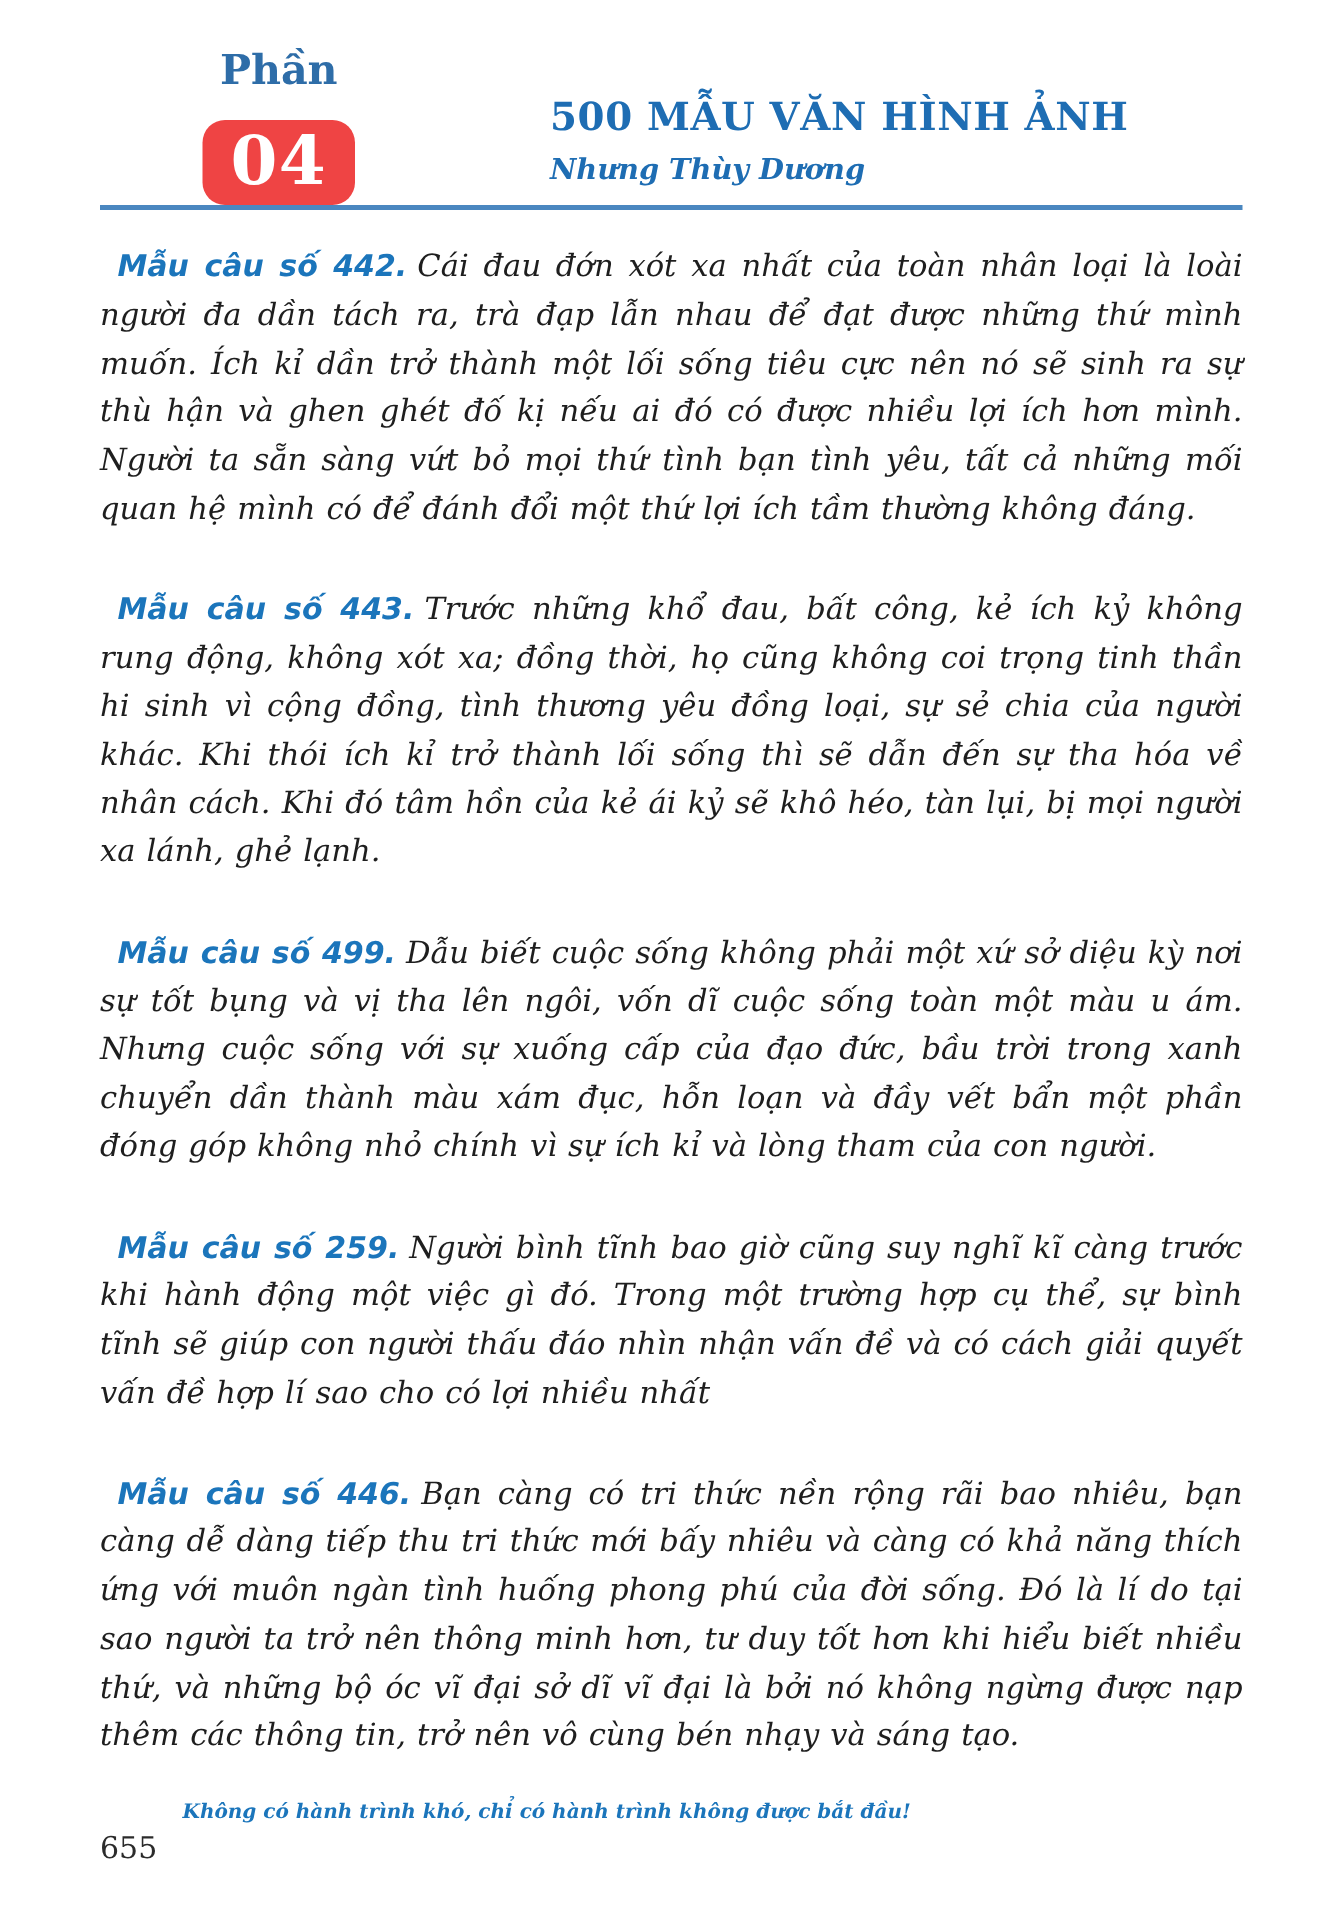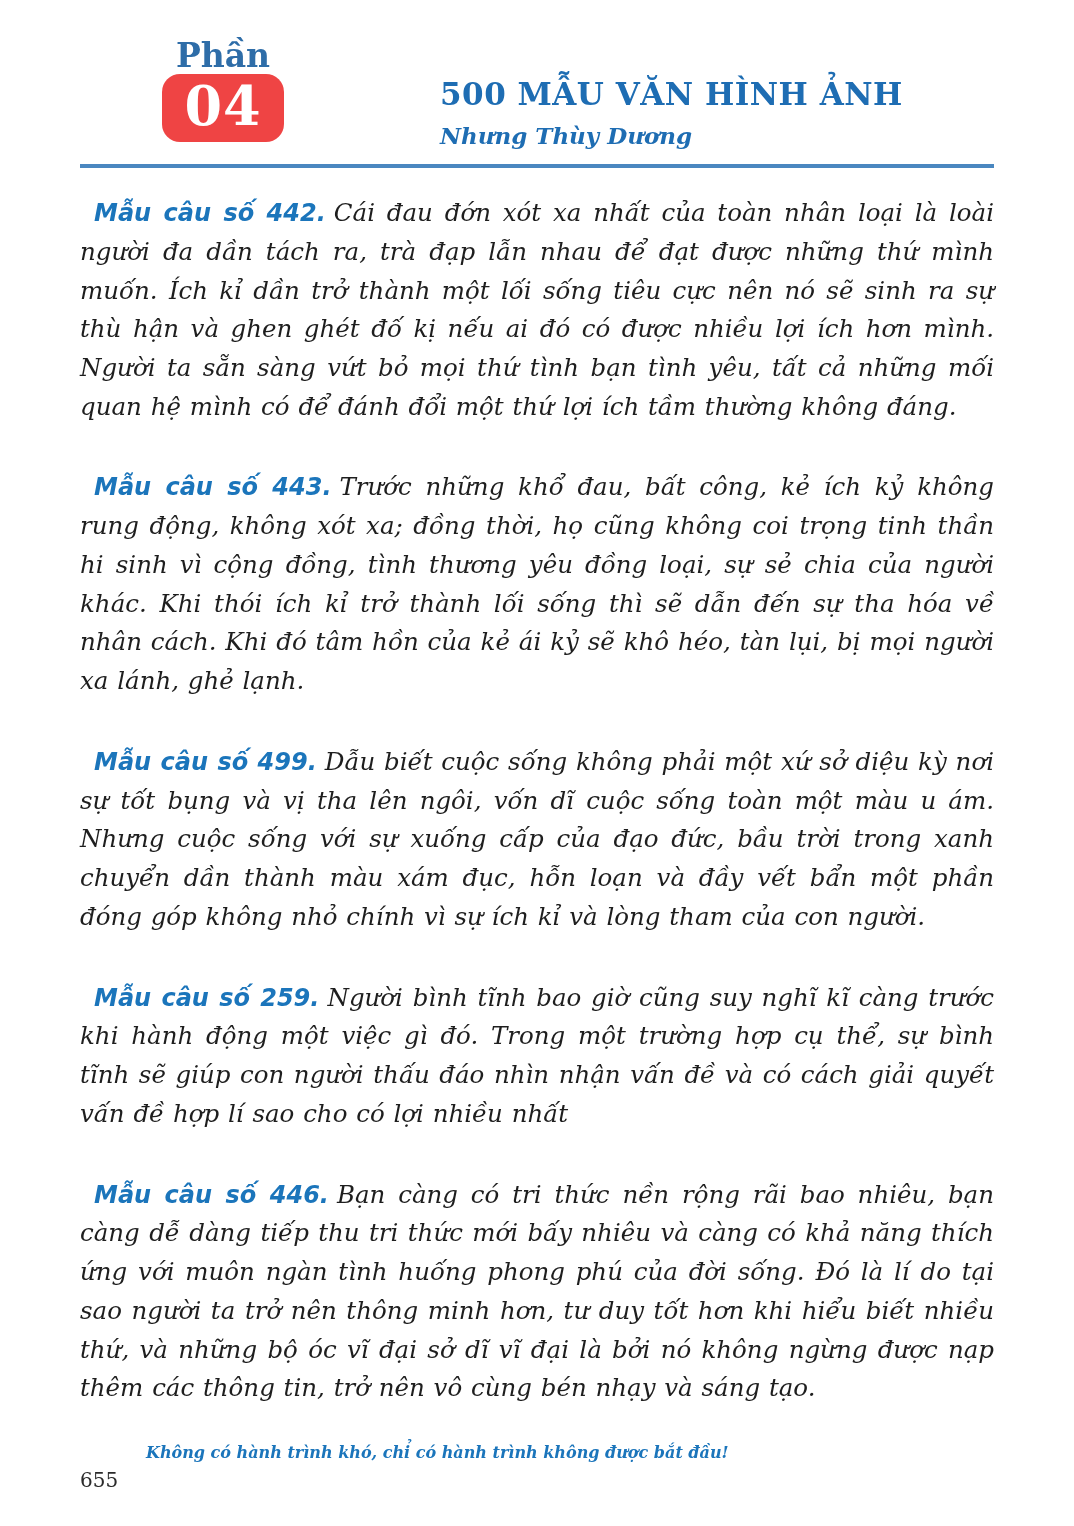--- a/index.html
+++ b/index.html
@@ -28,21 +28,21 @@
     left: 82px;
     top: 0;
     width: 122px;
     text-align: center;
   }
   .part-label {
     font-weight: bold;
     font-size: 33px;
     color: #2e6da8;
     line-height: 1.1;
-    margin-bottom: 0;
+    margin-bottom: 22px;
     font-family: "DejaVu Serif", "Liberation Serif", serif;
   }
   .part-number {
     display: inline-block;
     width: 122px;
     height: 68px;
     line-height: 64px;
     background: #ef4444;
     border-radius: 18px;
     color: #ffffff;
@@ -108,21 +108,21 @@
   }
   .quote {
     font-weight: bold;
     font-style: italic;
     font-size: 16px;
     color: #1b75bb;
     padding-left: 66px;
     margin-bottom: 6px;
   }
   .page-number {
-    font-size: 20px;
+    font-size: 24px;
     color: #2b2b2b;
   }
 </style>
 </head>
 <body>
 
 <div class="page">
 
   <div class="header">
     <div class="part-group">

